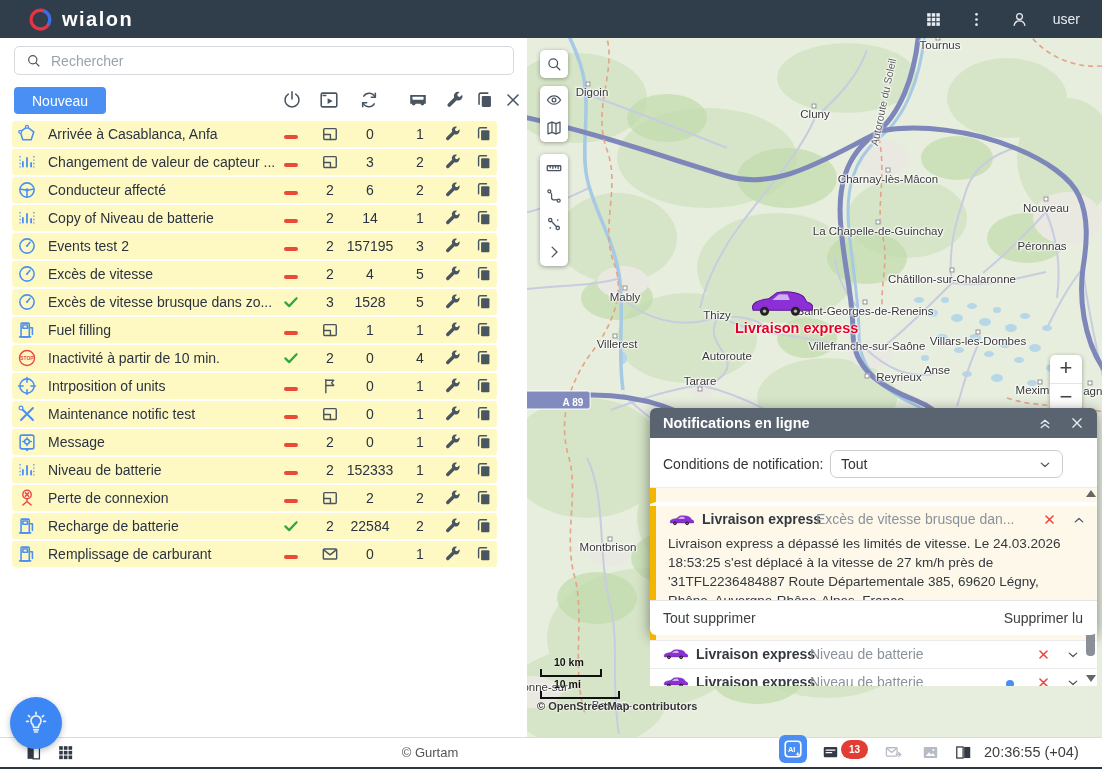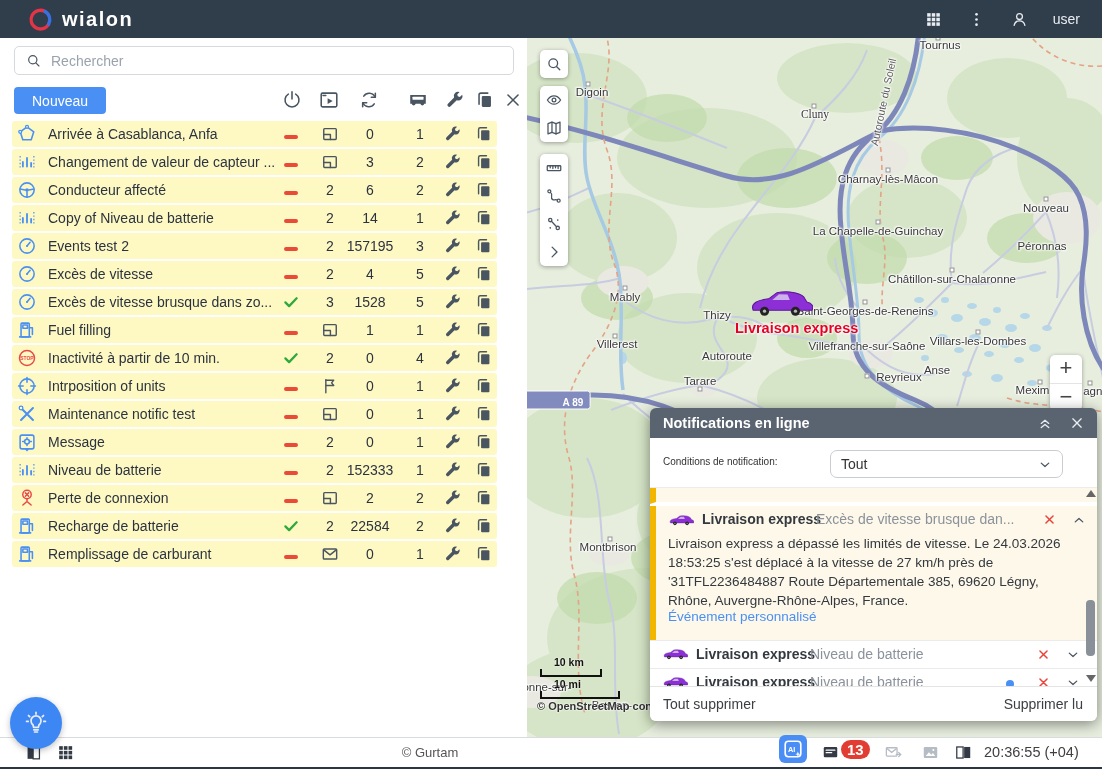--- a/index.html
+++ b/index.html
@@ -55,27 +55,27 @@
 .zoomctl{position:absolute;left:523px;top:317px;width:32px;background:#fff;border-radius:5px;box-shadow:0 1px 4px rgba(0,0,0,.35);z-index:6}
 .zoomctl .zbtn{width:32px;height:28px;font-size:22px;color:#444;text-align:center;line-height:26px;cursor:pointer}
 .zoomctl .zbtn+.zbtn{border-top:1px solid #e4e4e4}
 .scale{position:absolute;left:13px;z-index:3;font-size:10.5px;font-weight:bold;color:#111;text-shadow:0 0 2px #fff}
 .scale .bar{border:2px solid #111;border-top:0;height:8px}
 .sc-km{top:618px;width:62px}
 .sc-mi{top:640px;width:80px}
 .scale .lbl{padding-left:14px;margin-bottom:1px}
 .attribution{position:absolute;left:10px;top:662px;font-size:11px;font-weight:bold;color:#333;z-index:3;white-space:nowrap;text-shadow:0 0 2px #fff,0 0 2px #fff}
 
-.opanel{position:absolute;left:650px;top:408px;width:447px;height:313px;z-index:20;border-radius:6px;box-shadow:0 3px 14px rgba(0,0,0,.45);background:#e5e5e5;font-size:14px}
+.opanel{position:absolute;left:650px;top:408px;width:447px;height:227px;z-index:20;border-radius:6px;box-shadow:0 3px 14px rgba(0,0,0,.45);background:#e5e5e5;font-size:14px}
 .op-header{position:absolute;left:0;top:0;right:0;height:30px;background:#5a6470;border-radius:6px 6px 0 0;display:flex;align-items:center;color:#fff}
 .op-title{font-weight:bold;font-size:14.5px;margin-left:13px}
 .op-hicons{position:absolute;right:10px;top:5px;display:flex;gap:12px}
 .op-hicons .mini{width:20px;height:20px;cursor:pointer}
 .op-cond{position:absolute;left:0;top:30px;right:0;height:50px;background:#fff;border-bottom:1px solid #ececec}
-.op-cond .clabel{position:absolute;left:13px;top:18px;color:#333;font-size:10px}
+.op-cond .clabel{position:absolute;left:13px;top:18px;color:#333;font-size:14px}
 .op-select{position:absolute;left:180px;top:12px;width:233px;height:28px;border:1px solid #c9cdd2;border-radius:7px;display:flex;align-items:center;padding:0 10px;color:#333;cursor:pointer;background:#fff}
 .op-select .mini{position:absolute;right:8px;top:5px;width:18px;height:18px}
 .op-list{position:absolute;left:0;top:80px;right:0;height:198px;overflow:hidden;background:#fff}
 .sliver{position:absolute;left:0;top:0;width:100%;height:16px;background:#fdf8e9;border-left:6px solid #f2b600;border-bottom:2px solid #fff}
 .acard{position:absolute;left:0;top:18px;width:100%;height:134px;background:#fdf8e9;border-left:6px solid #f2b600}
 .nrowp{position:relative;width:100%;height:28px;background:#fff;border-top:1px solid #ebebeb}
 .prow-wrap{position:absolute;left:0;top:152px;width:100%;height:46px;overflow:hidden}
 .car-mini{position:absolute;left:12px;top:7px;width:26px;height:13px}
 .acard .car-mini{top:8px}
 .pn-unit{position:absolute;left:46px;top:5px;font-weight:bold;color:#33393f;font-size:14px}
@@ -91,21 +91,21 @@
 .tri-dn{border-top:7px solid #666;position:absolute;bottom:2px;left:0;right:0;margin:auto}
 .thumb{position:absolute;left:1px;top:110px;width:9px;height:56px;background:#8a9097;border-radius:4px}
 .op-footer{position:absolute;left:0;bottom:0;right:0;height:35px;background:#fff;border-top:1px solid #e4e4e4;border-radius:0 0 6px 6px}
 .op-footer .fl{position:absolute;left:13px;top:9px;color:#3c4043;cursor:pointer}
 .op-footer .fr{position:absolute;right:14px;top:9px;color:#3c4043;cursor:pointer}
 
 .bottombar{position:absolute;left:0;top:737px;width:1102px;height:30px;background:#fff;border-top:1px solid #d9dcdf;z-index:25}
 .bb-ico{position:absolute;top:5px;width:19px;height:19px;cursor:pointer}
 .bb-copy{position:absolute;left:430px;top:7px;font-size:13px;color:#555;transform:translateX(-50%)}
 .ai-btn{position:absolute;left:779px;top:-3px;width:28px;height:28px;background:#4a8df5;border-radius:6px;padding:3px;cursor:pointer}
-.badge{position:absolute;left:841px;top:2px;min-width:27px;height:19px;background:#e23d32;border-radius:10px;color:#fff;font-size:15px;font-weight:bold;text-align:center;line-height:19px;padding:0 6px}
+.badge{position:absolute;left:841px;top:2px;min-width:27px;height:19px;background:#e23d32;border-radius:10px;color:#fff;font-size:10px;font-weight:bold;text-align:center;line-height:19px;padding:0 6px}
 .bb-time{position:absolute;left:984px;top:6px;font-size:14.5px;color:#404040}
 .bstrip{position:absolute;left:0;top:767px;width:1102px;height:2px;background:#2b3642;z-index:40}
 .fab{position:absolute;left:10px;top:697px;width:52px;height:52px;border-radius:50%;background:#3d87f5;z-index:28;cursor:pointer;padding:13px;box-shadow:0 2px 6px rgba(0,0,0,.25)}
 </style>
 </head>
 <body>
 
 <div class="app">
 
   <header class="navbar">
@@ -780,21 +780,21 @@
         <path d="M352 100 C360 140 348 170 356 200 C362 225 352 250 356 275"></path>
         <path d="M500 -6 C520 20 548 30 576 28"></path>
         <path d="M480 360 C510 370 540 366 576 374"></path>
       </g>
     </svg>
     <div id="mlabels">
         <div class="mlabel" style="left: 413px; top: 7px;">Tournus</div>
         <div class="mdot" style="left: 411px; top: 0px;"></div>
         <div class="mlabel" style="left: 65px; top: 54px;">Digoin</div>
         <div class="mdot" style="left: 61px; top: 46px;"></div>
-        <div class="mlabel" style="left: 288px; top: 76px; font-family: Liberation Serif, serif;">Cluny</div>
+        <div class="mlabel" style="left: 288px; top: 76px;">Cluny</div>
         <div class="mdot" style="left: 287px; top: 68px;"></div>
         <div class="mlabel rot" style="left: 356px; top: 64px;">Autoroute du Soleil</div>
         <div class="mlabel" style="left: 361px; top: 141px;">Charnay-lès-Mâcon</div>
         <div class="mdot" style="left: 361px; top: 132px;"></div>
         <div class="mlabel" style="left: 519px; top: 170px;">Nouveau</div>
         <div class="mdot" style="left: 519px; top: 161px;"></div>
         <div class="mlabel" style="left: 351px; top: 193px;">La Chapelle-de-Guinchay</div>
         <div class="mdot" style="left: 351px; top: 184px;"></div>
         <div class="mlabel" style="left: 515px; top: 208px; text-align: right;">Péronnas</div>
         <div class="mlabel" style="left: 425px; top: 241px;">Châtillon-sur-Chalaronne</div>

